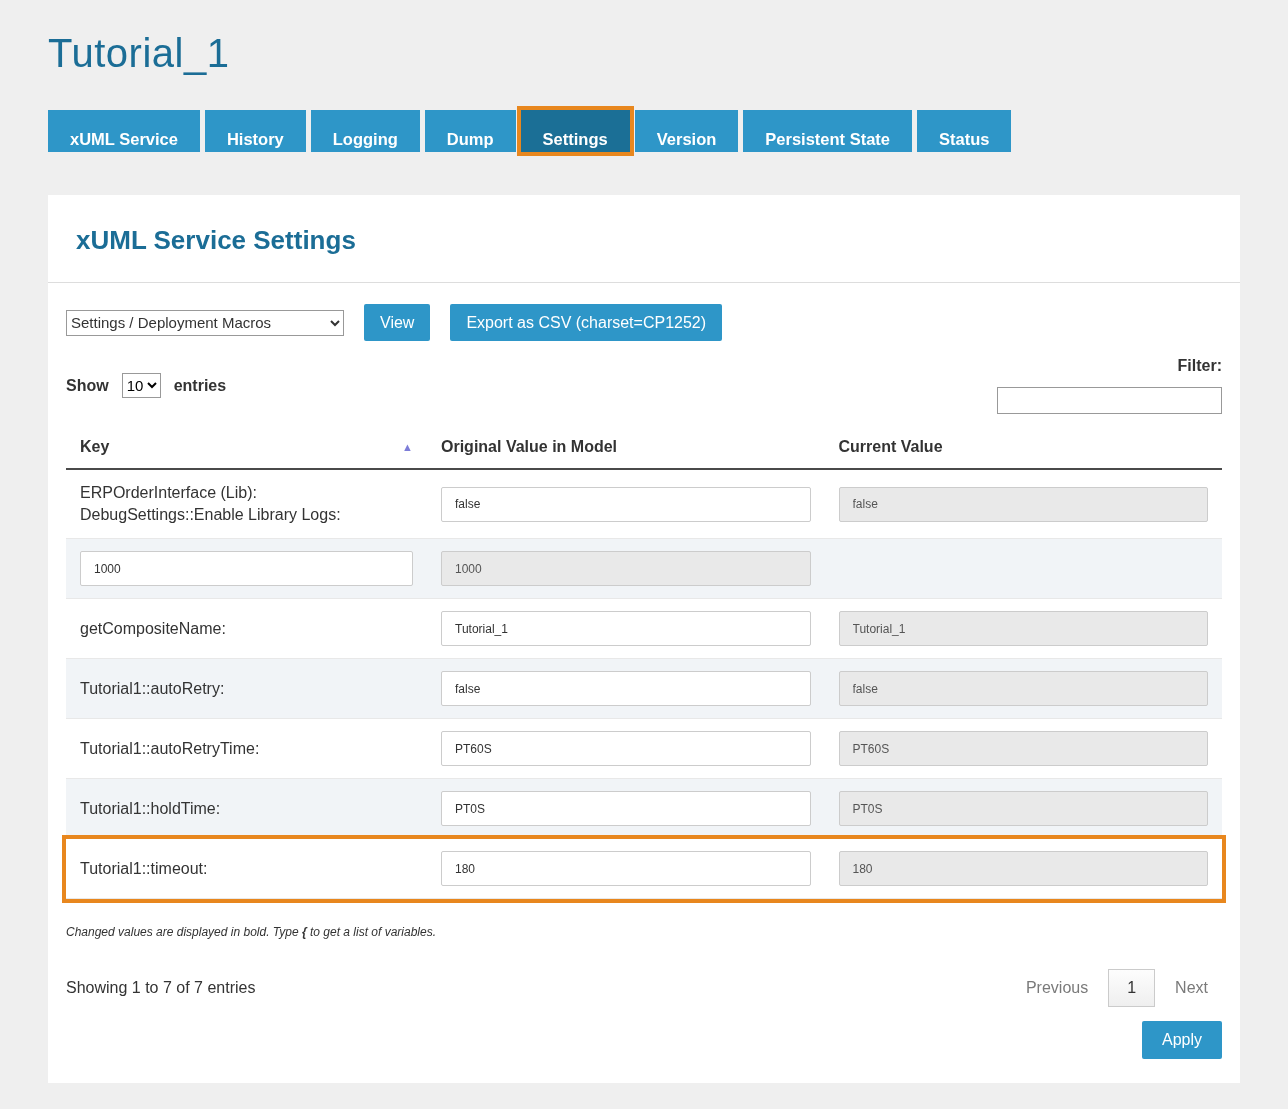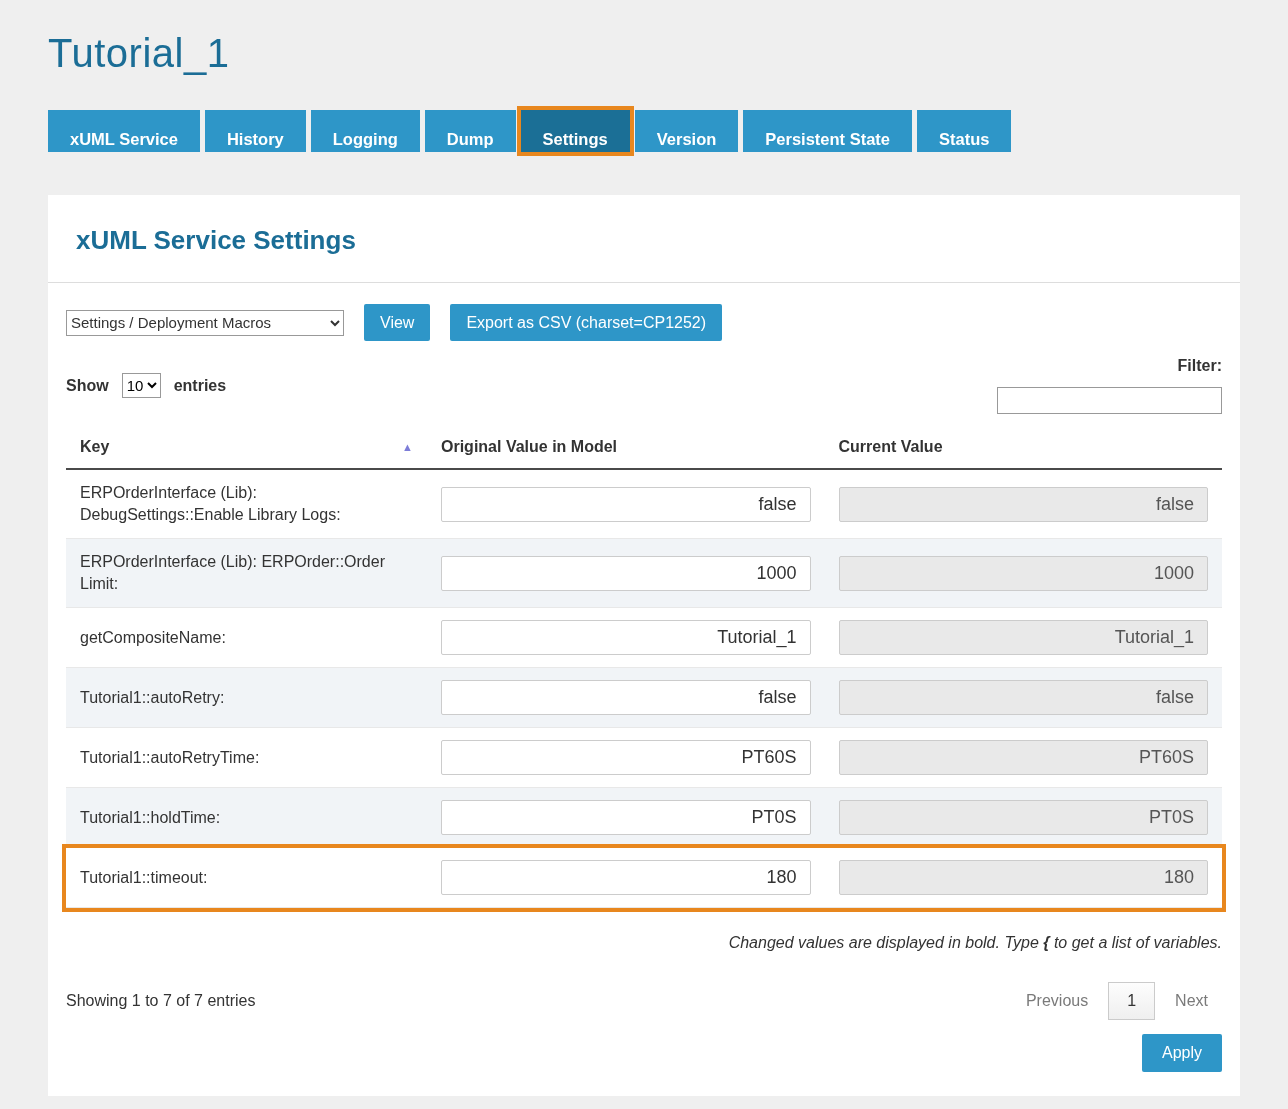--- a/index.html
+++ b/index.html
@@ -147,37 +147,36 @@
     display:flex;
     align-items:center;
     font-size:16px;
     line-height:22px;
   }
   .val-input{
     width:100%;
     height:35px;
     border:1px solid #ccc;
     border-radius:2px;
-    font-size:18px;
+    font-size:12px;
     padding:0 13px;
     color:#333;
     background:#fff;
     font-family:inherit;
-    text-align:right;
   }
   .val-input:disabled{
     background:#e9e9e9;
     color:#555;
     border-color:#ccc;
   }
   
   .note{
-    text-align:right;
+    text-align:left;
     font-style:italic;
-    font-size:16px;
+    font-size:12px;
     margin:26px 0 30px;
   }
   .note .brace{ font-weight:700; }
   .table-footer{
     display:flex;
     justify-content:space-between;
     align-items:center;
   }
   .summary{ font-size:16px; }
   .pager{ display:flex; align-items:center; }
@@ -265,21 +264,20 @@
           <div class="trow">
     <div class="td">ERPOrderInterface (Lib): DebugSettings::Enable Library Logs:</div>
     <div class="td">
       <input type="text" class="val-input" value="false" style="">
     </div>
     <div class="td">
       <input type="text" class="val-input" disabled="" value="false" style="">
     </div>
   </div>
           <div class="trow striped">
-    <div class="td">ERPOrderInterface (Lib): ERPOrder::Order Limit:</div>
     <div class="td">
       <input type="text" class="val-input" value="1000" style="">
     </div>
     <div class="td">
       <input type="text" class="val-input" disabled="" value="1000" style="">
     </div>
   </div>
           <div class="trow">
     <div class="td">getCompositeName:</div>
     <div class="td">

